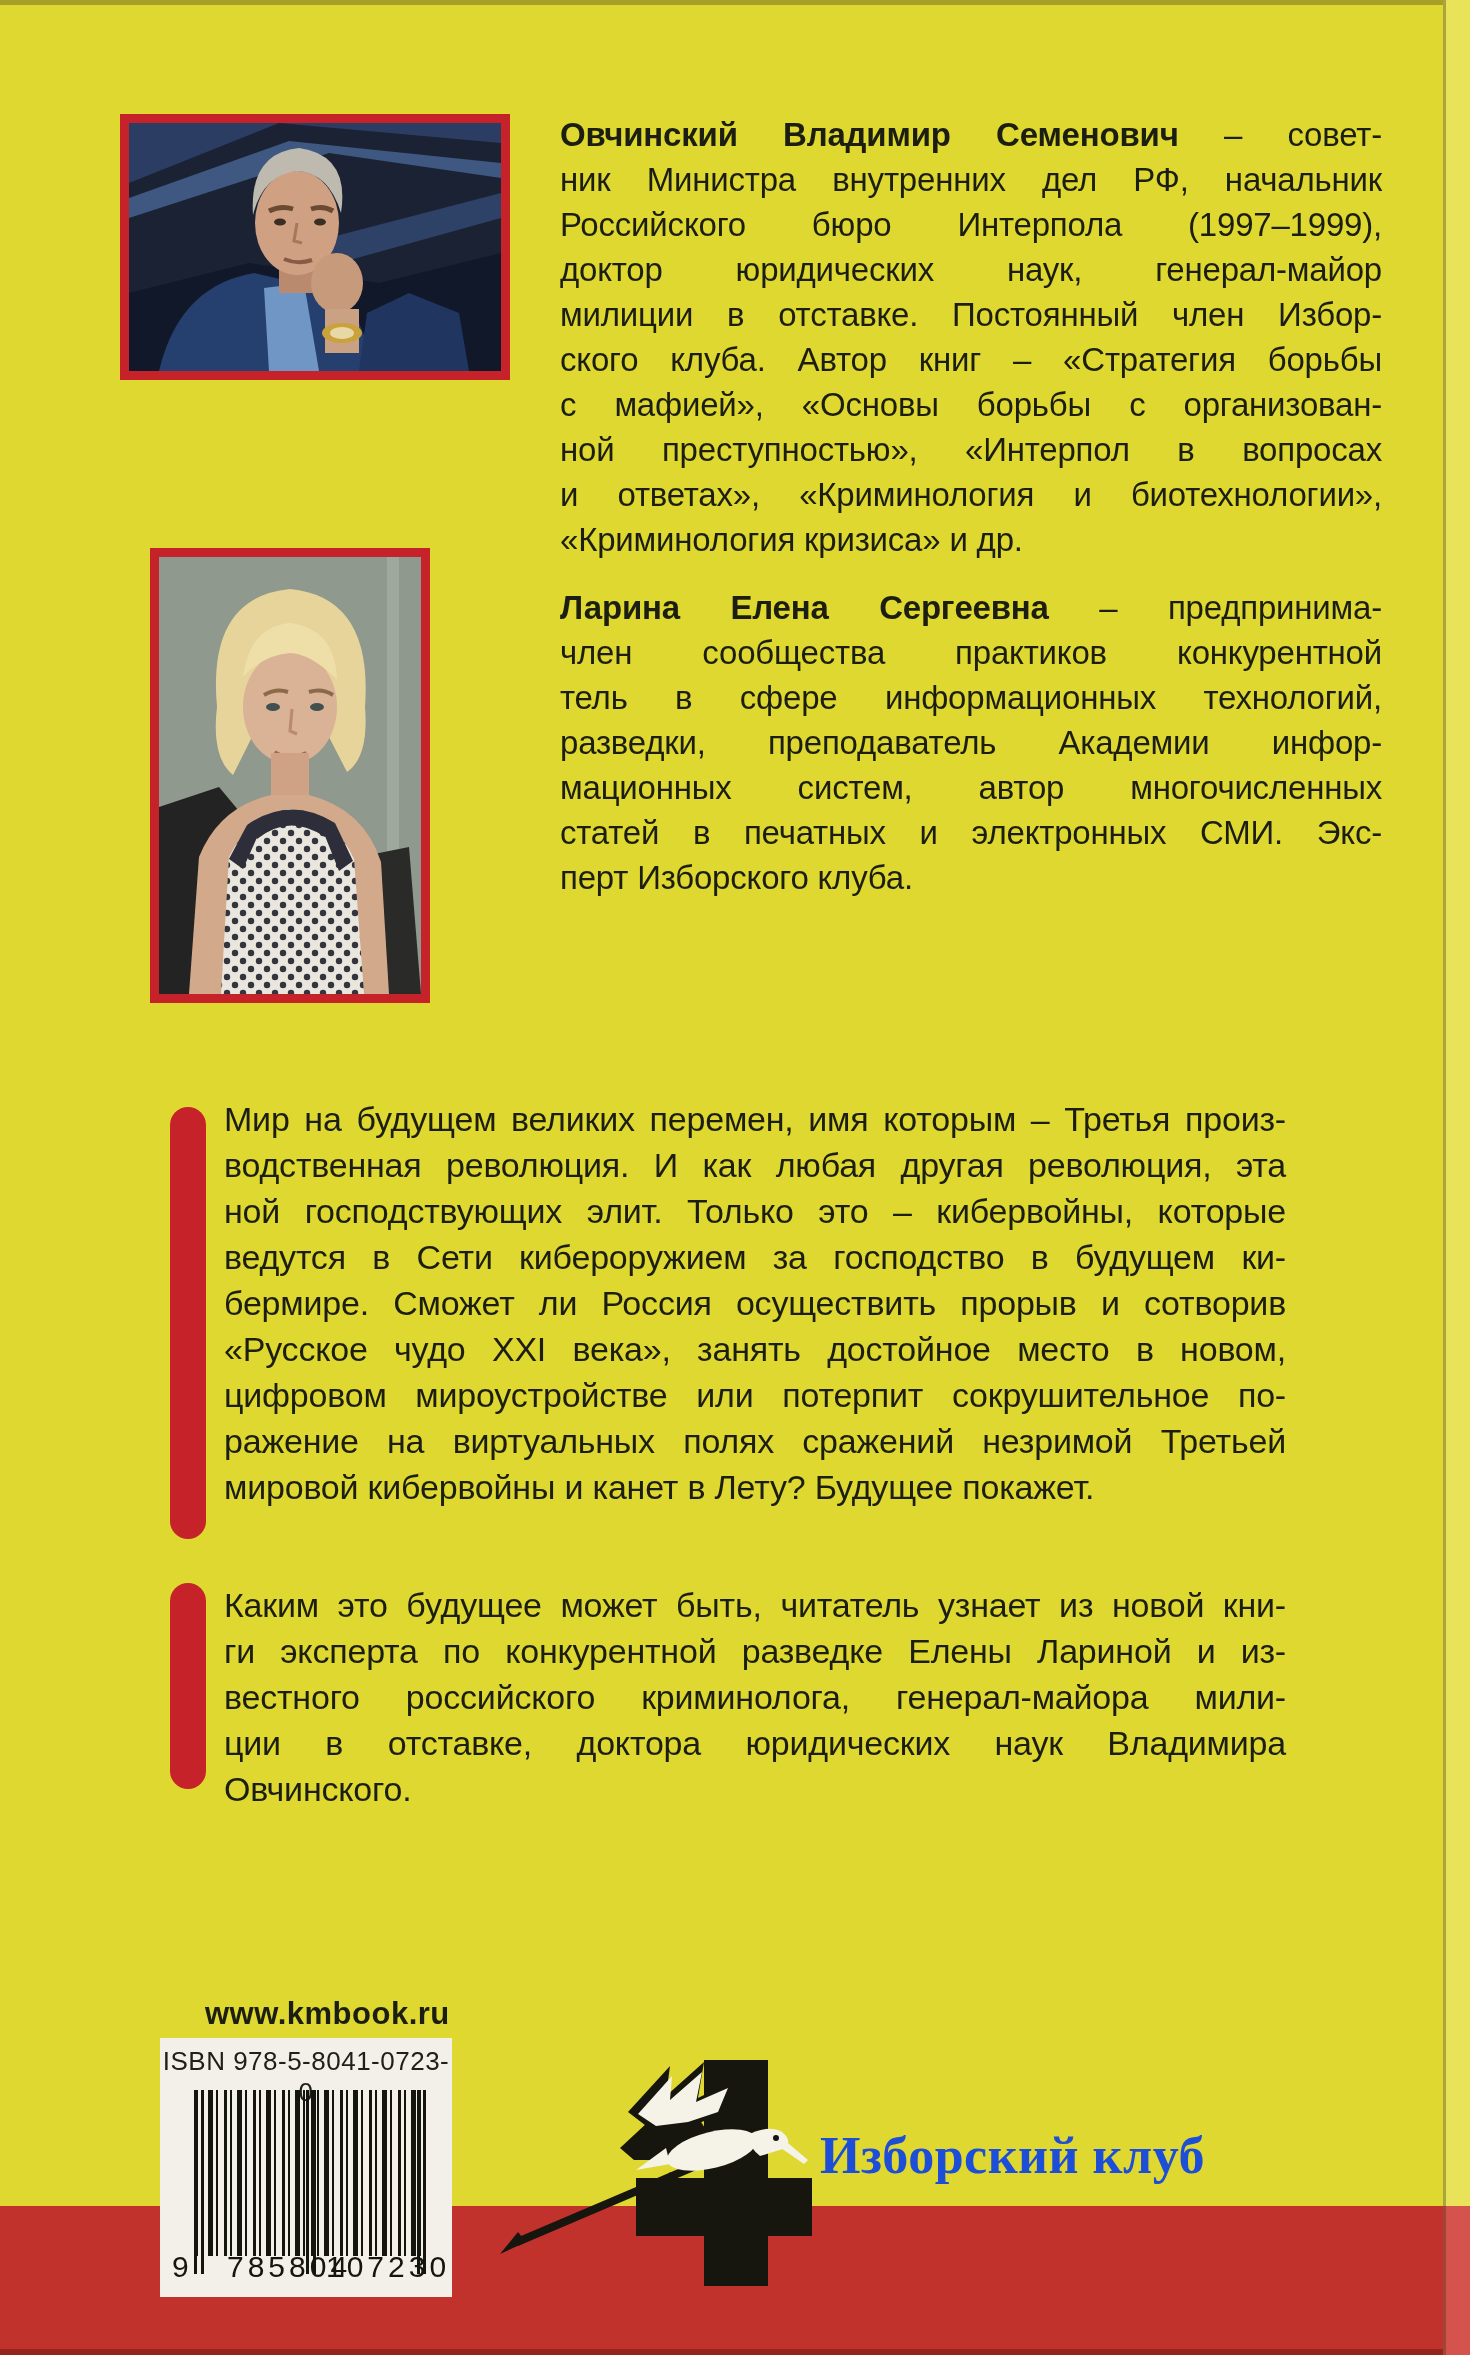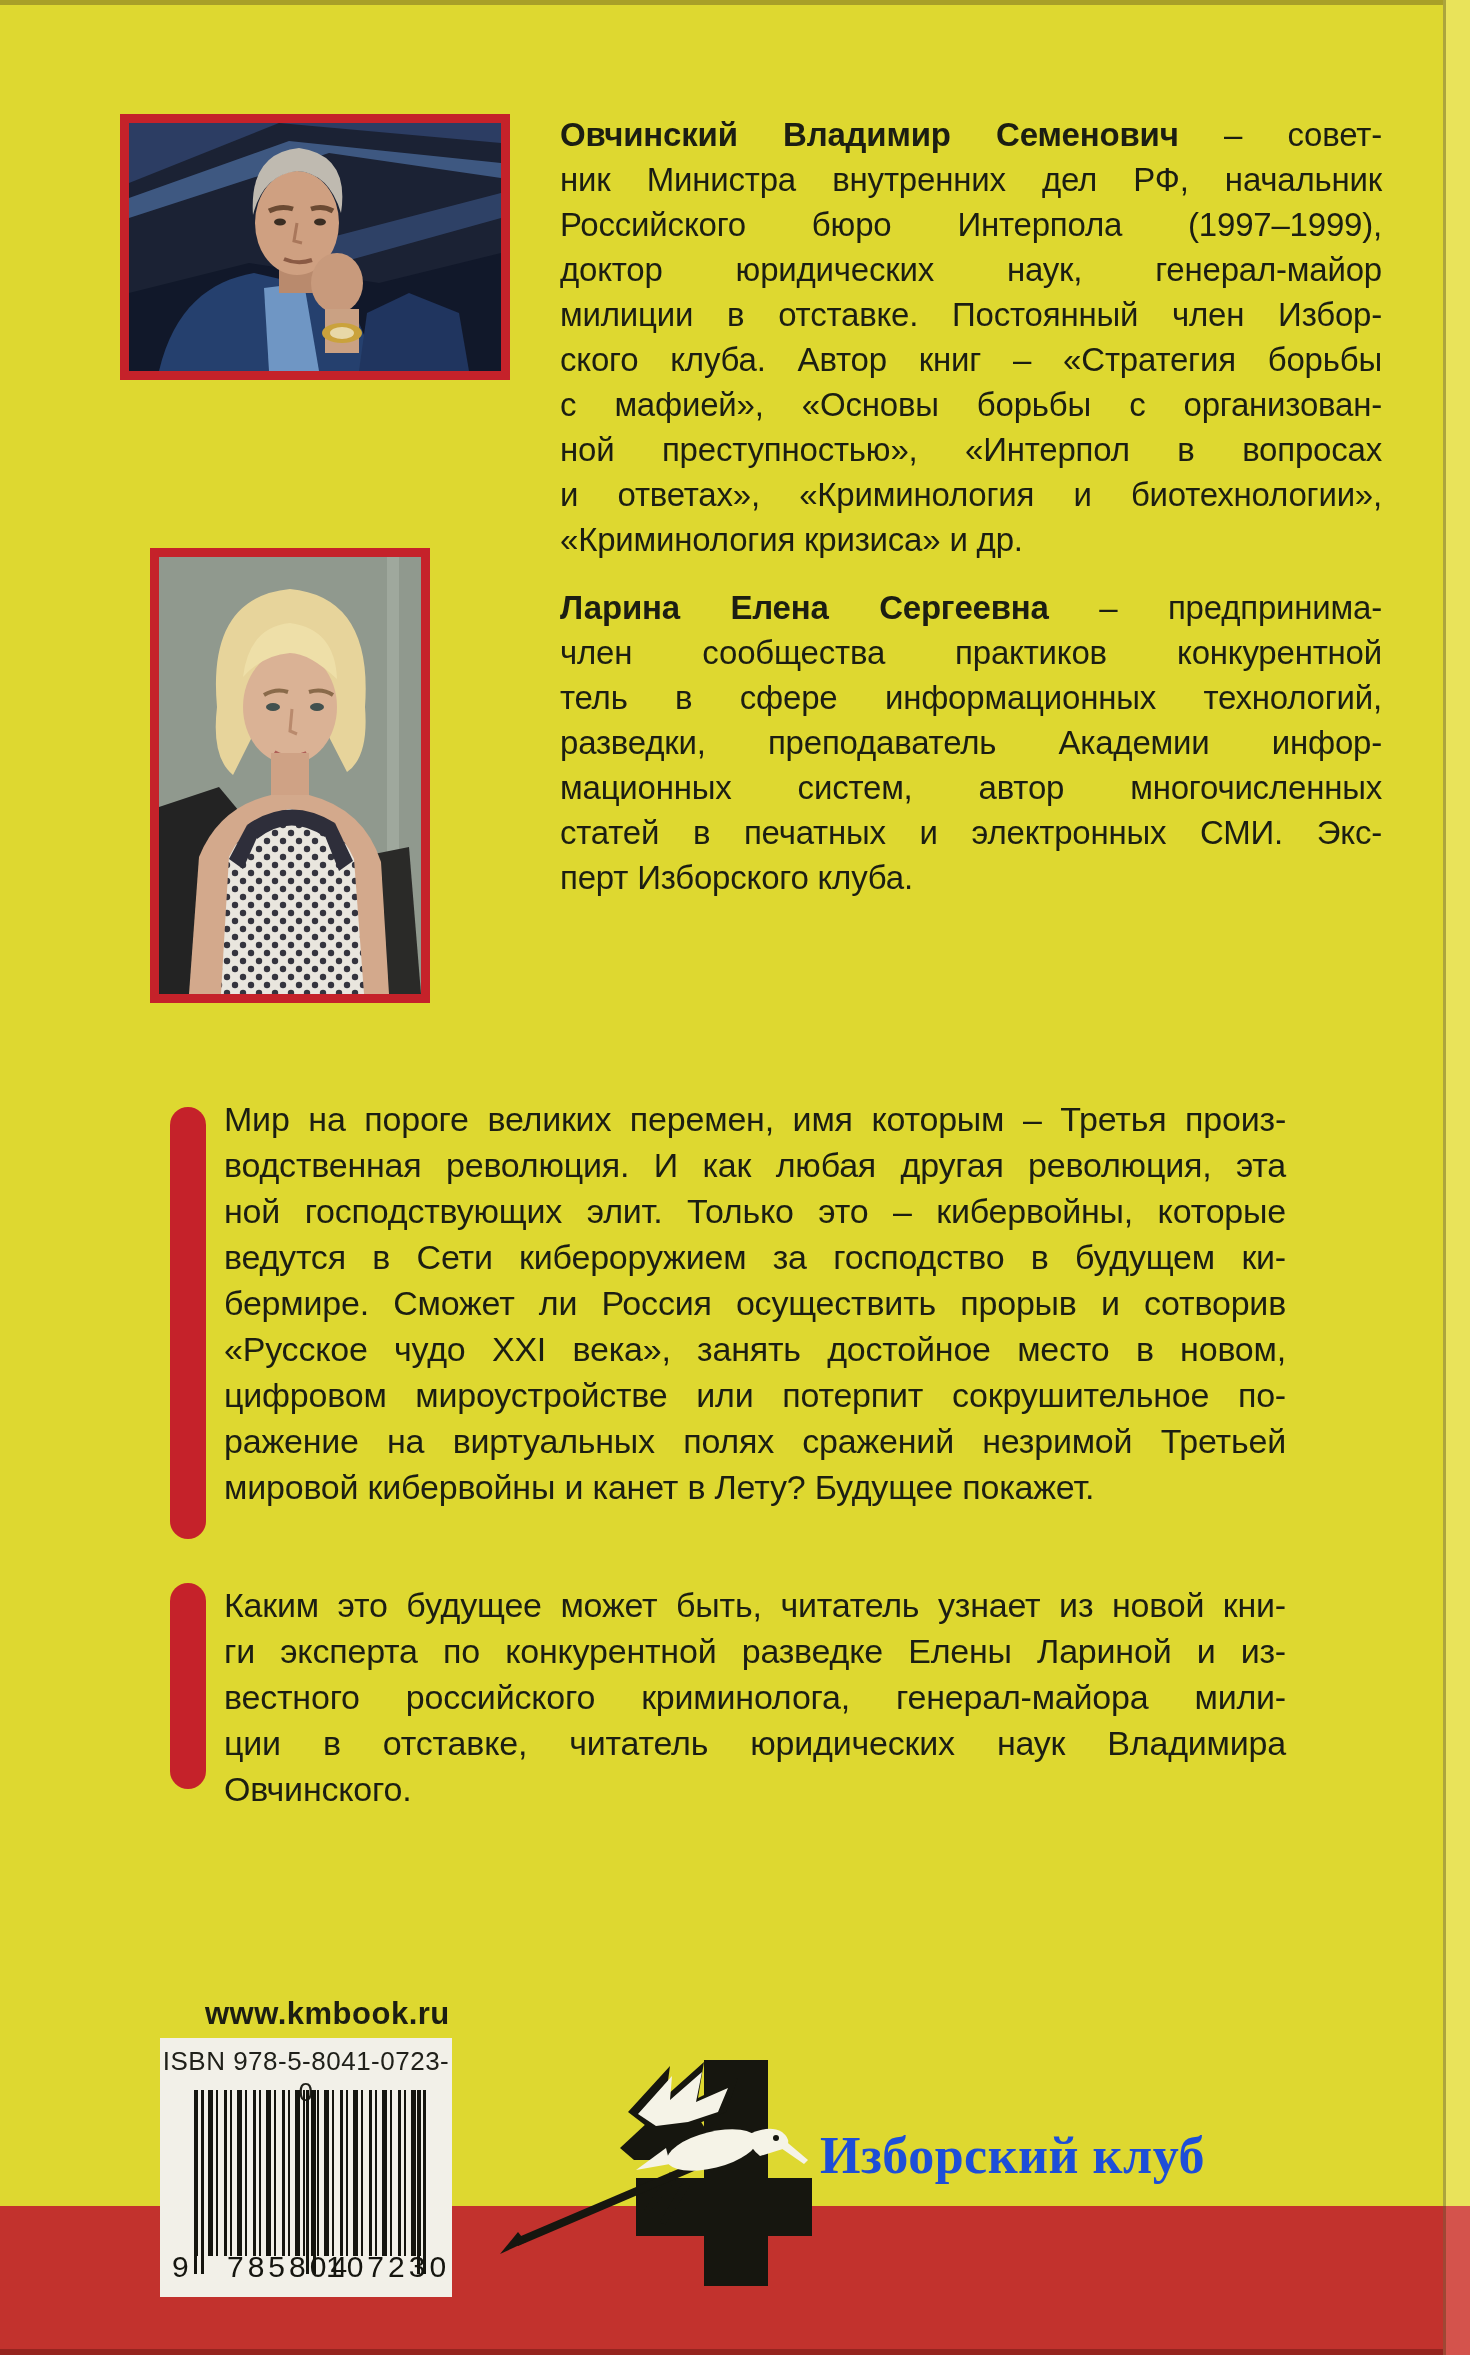--- a/index.html
+++ b/index.html
@@ -131,37 +131,37 @@
     <div class="jline">член сообщества практиков конкурентной</div>
     <div class="jline">тель в сфере информационных технологий,</div>
     <div class="jline">разведки, преподаватель Академии инфор-</div>
     <div class="jline">мационных систем, автор многочисленных</div>
     <div class="jline">статей в печатных и электронных СМИ. Экс-</div>
     <div class="jline last">перт Изборского клуба.</div>
   </div>
 
   <div class="vbar" style="top:1107px; height:432px;"></div>
   <div class="annotation-text" style="top:1096px;">
-    <div class="jline">Мир на пороге великих перемен, имя которым – Третья произ-</div>
+    <div class="jline">Мир на будущем великих перемен, имя которым – Третья произ-</div>
     <div class="jline">водственная революция. И как любая другая революция, эта</div>
     <div class="jline">ной господствующих элит. Только это – кибервойны, которые</div>
     <div class="jline">ведутся в Сети кибероружием за господство в будущем ки-</div>
     <div class="jline">бермире. Сможет ли Россия осуществить прорыв и сотворив</div>
     <div class="jline">«Русское чудо XXI века», занять достойное место в новом,</div>
     <div class="jline">цифровом мироустройстве или потерпит сокрушительное по-</div>
     <div class="jline">ражение на виртуальных полях сражений незримой Третьей</div>
     <div class="jline last">мировой кибервойны и канет в Лету? Будущее покажет.</div>
   </div>
 
   <div class="vbar" style="top:1583px; height:206px;"></div>
   <div class="annotation-text" style="top:1574px;margin-top:8px;">
     <div class="jline">Каким это будущее может быть, читатель узнает из новой кни-</div>
     <div class="jline">ги эксперта по конкурентной разведке Елены Лариной и из-</div>
     <div class="jline">вестного российского криминолога, генерал-майора мили-</div>
-    <div class="jline">ции в отставке, читатель юридических наук Владимира</div>
+    <div class="jline">ции в отставке, доктора юридических наук Владимира</div>
     <div class="jline last">Овчинского.</div>
   </div>
 
   <div class="bottom-band"></div>
 
   <div class="website">www.kmbook.ru</div>
 
   <div class="barcode-box">
     <div class="isbn-label">ISBN 978-5-8041-0723-0</div>
     <div class="bars"></div>

